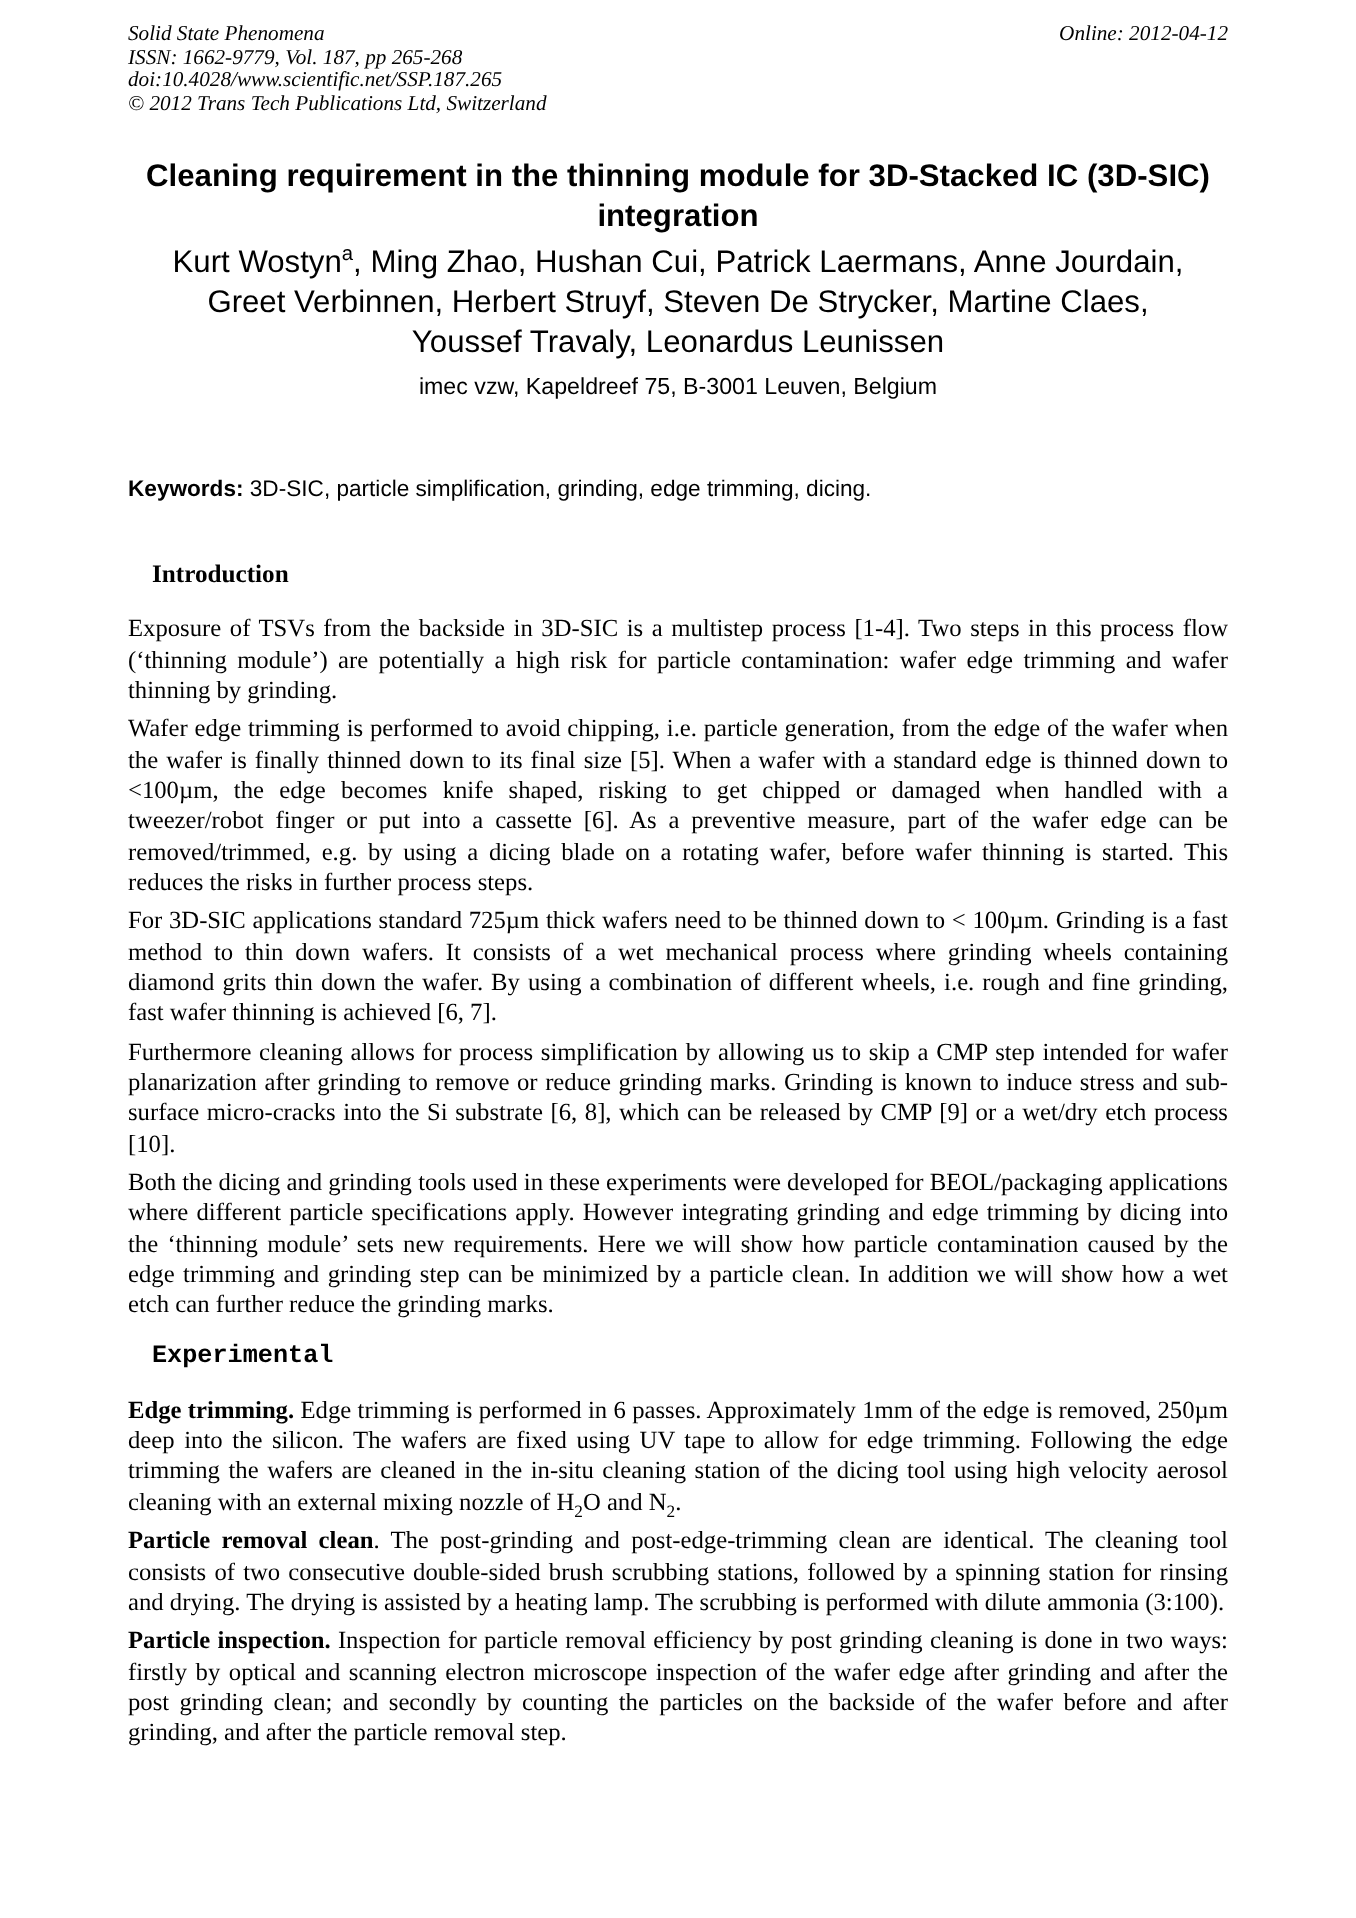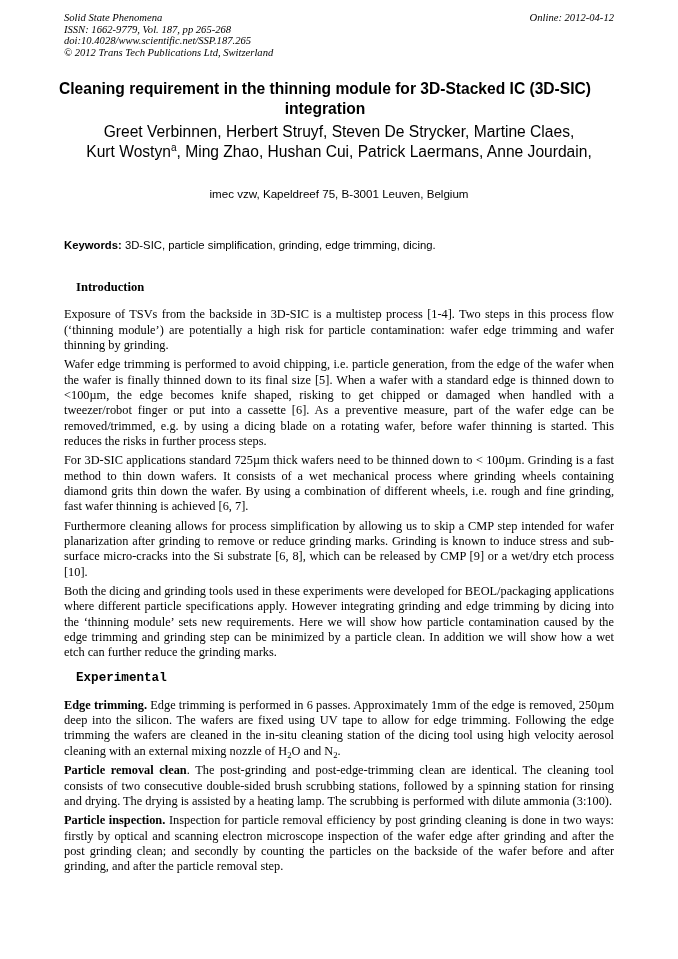--- a/index.html
+++ b/index.html
@@ -8,21 +8,21 @@
       color: #000;
       font-family: "Liberation Serif", serif;
     }
     .header {
       position: absolute; left: 64px; top: 12px; width: 550px;
       font-family: "Liberation Serif", serif; font-style: italic;
       font-size: 10.6px; line-height: 11.6px;
     }
     .header .online { position: absolute; right: 0; top: 0; text-align: center; }
     .title {
-      position: absolute; left: 40px; top: 79px; width: 570px;
+      position: absolute; left: 54px; top: 79px; width: 570px;
       text-align: center; font-family: "Liberation Sans", sans-serif;
       font-weight: bold; font-size: 15.6px; line-height: 20px;
     }
     .authors {
       position: absolute; left: 54px; top: 122px; width: 570px;
       text-align: center; font-family: "Liberation Sans", sans-serif;
       font-size: 15.6px; line-height: 20px;
     }
     .affil {
       position: absolute; left: 54px; top: 184px; width: 570px;
@@ -55,22 +55,23 @@
   <div>Solid State Phenomena</div>
   <div>ISSN: 1662-9779, Vol. 187, pp 265-268</div>
   <div>doi:10.4028/www.scientific.net/SSP.187.265</div>
   <div>© 2012 Trans Tech Publications Ltd, Switzerland</div>
   <div class="online">Online: 2012-04-12</div>
 </div>
 
 <div class="title">Cleaning requirement in the thinning module for 3D-Stacked IC (3D-SIC) integration</div>
 
 <div class="authors">
+  <div><span>Kurt Wostyn</span><sup>a</sup><span>, Ming Zhao, Hushan Cui, Patrick Laermans, Anne Jourdain,</span></div>
   <div>Greet Verbinnen, Herbert Struyf, Steven De Strycker, Martine Claes,</div>
-  <div><span>Kurt Wostyn</span><sup>a</sup><span>, Ming Zhao, Hushan Cui, Patrick Laermans, Anne Jourdain,</span></div>
+  <div>Youssef Travaly, Leonardus Leunissen</div>
 </div>
 
 <div class="affil">
   <div>imec vzw, Kapeldreef 75, B-3001 Leuven, Belgium</div>
 </div>
 
 <div class="keywords">
   <b>Keywords:</b><span> 3D-SIC, particle simplification, grinding, edge trimming, dicing.</span>
 </div>
 

